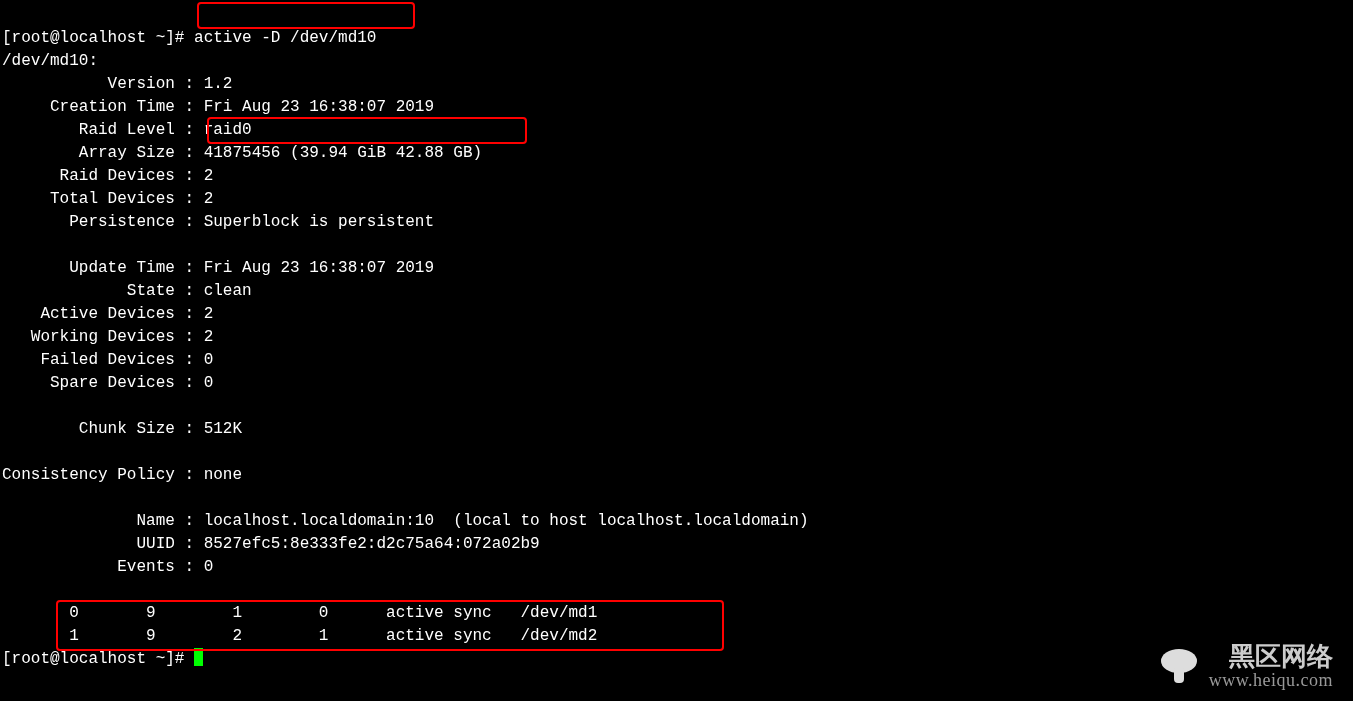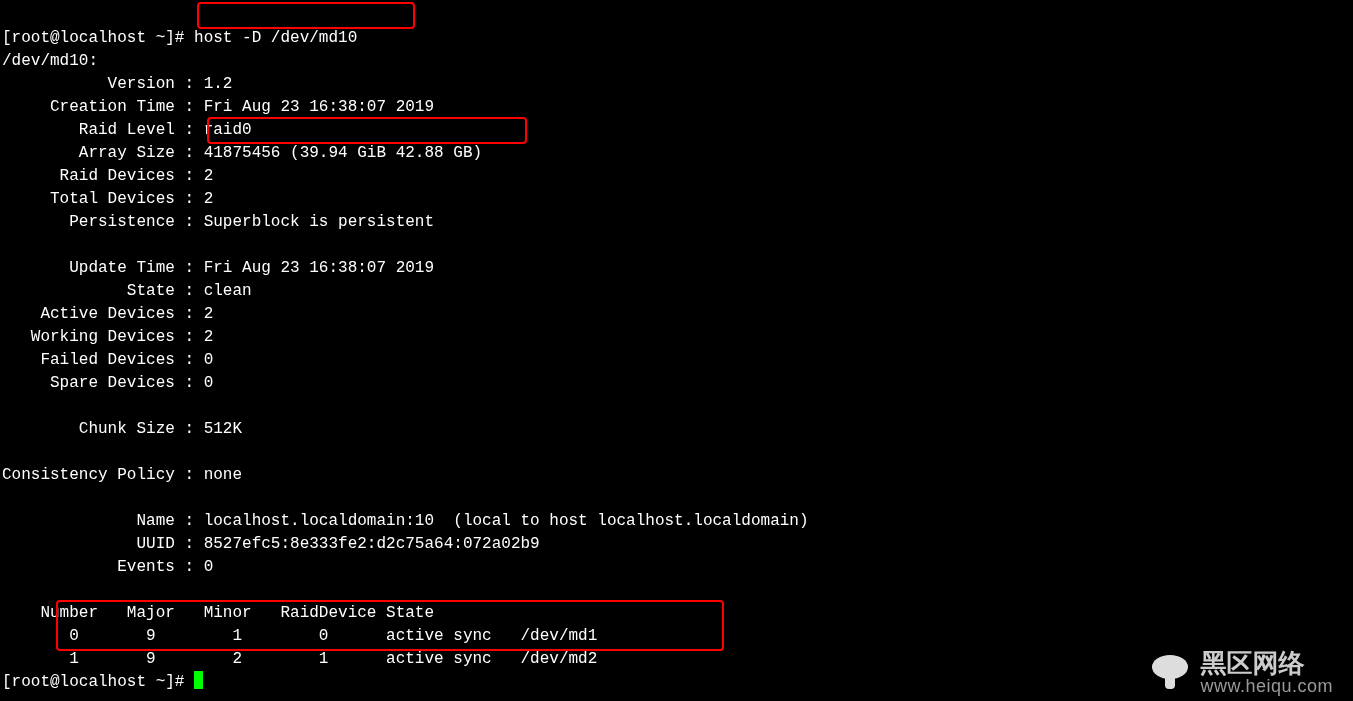--- a/index.html
+++ b/index.html
@@ -29,36 +29,37 @@
     display: inline-block;
     width: 9px;
     height: 18px;
     background: #00ff00;
     vertical-align: text-bottom;
     margin-bottom: 2px;
   }
   .watermark {
     position: absolute;
     right: 20px;
-    bottom: 4px;
+    bottom: 10px;
     display: flex;
     align-items: center;
     color: #aaa;
-    font-family: Liberation Sans, sans-serif;
+    font-family: Liberation Serif, serif;
+    text-align: right;
   }
   .watermark svg { margin-right: 8px; }
   .watermark .wm-text { display:flex; flex-direction:column; line-height:1.1; }
   .watermark .wm-title { font-size: 26px; font-weight: bold; color:#ccc; }
   .watermark .wm-url { font-size: 18px; color:#999; letter-spacing:0.5px; }
 </style>
 </head>
 <body>
 
 <div class="terminal">
-<span><span>[root@localhost ~]# </span><span>host -D /dev/md10</span></span>
+<span><span>[root@localhost ~]# </span><span>active -D /dev/md10</span></span>
 <span>/dev/md10:</span>
 <div id="fields-container">           Version : 1.2
      Creation Time : Fri Aug 23 16:38:07 2019
         Raid Level : raid0
         Array Size : 41875456 (39.94 GiB 42.88 GB)
       Raid Devices : 2
      Total Devices : 2
        Persistence : Superblock is persistent
 
        Update Time : Fri Aug 23 16:38:07 2019
@@ -68,21 +69,20 @@
     Failed Devices : 0
      Spare Devices : 0
 
         Chunk Size : 512K
 
 Consistency Policy : none
 
               Name : localhost.localdomain:10  (local to host localhost.localdomain)
               UUID : 8527efc5:8e333fe2:d2c75a64:072a02b9
             Events : 0</div>
-<span>    Number   Major   Minor   RaidDevice State</span>
 <div id="rows-container">       0       9        1        0      active sync   /dev/md1
        1       9        2        1      active sync   /dev/md2</div><span><span>[root@localhost ~]# </span><span class="cursor"></span></span>
 
   
   <div class="hl-red" style="left:197px; top:2px; width:214px; height:23px;"></div>
   <div class="hl-red" style="left:207px; top:117px; width:316px; height:23px;"></div>
   <div class="hl-red" style="left:56px; top:600px; width:664px; height:47px;"></div>
 </div>
 
 <div class="watermark">

